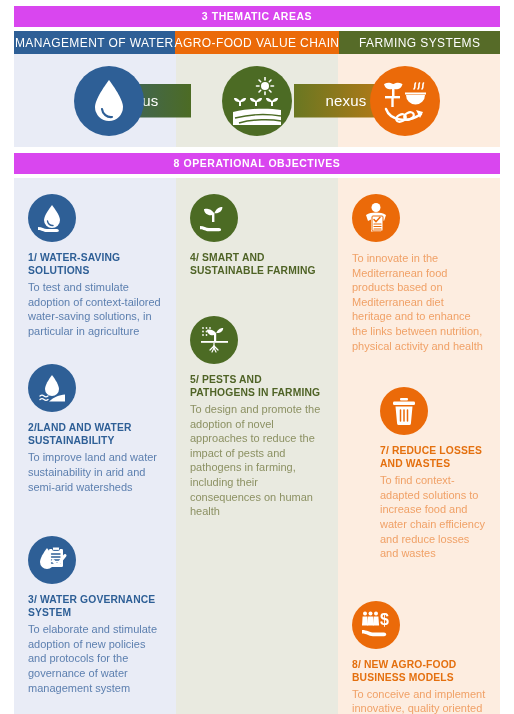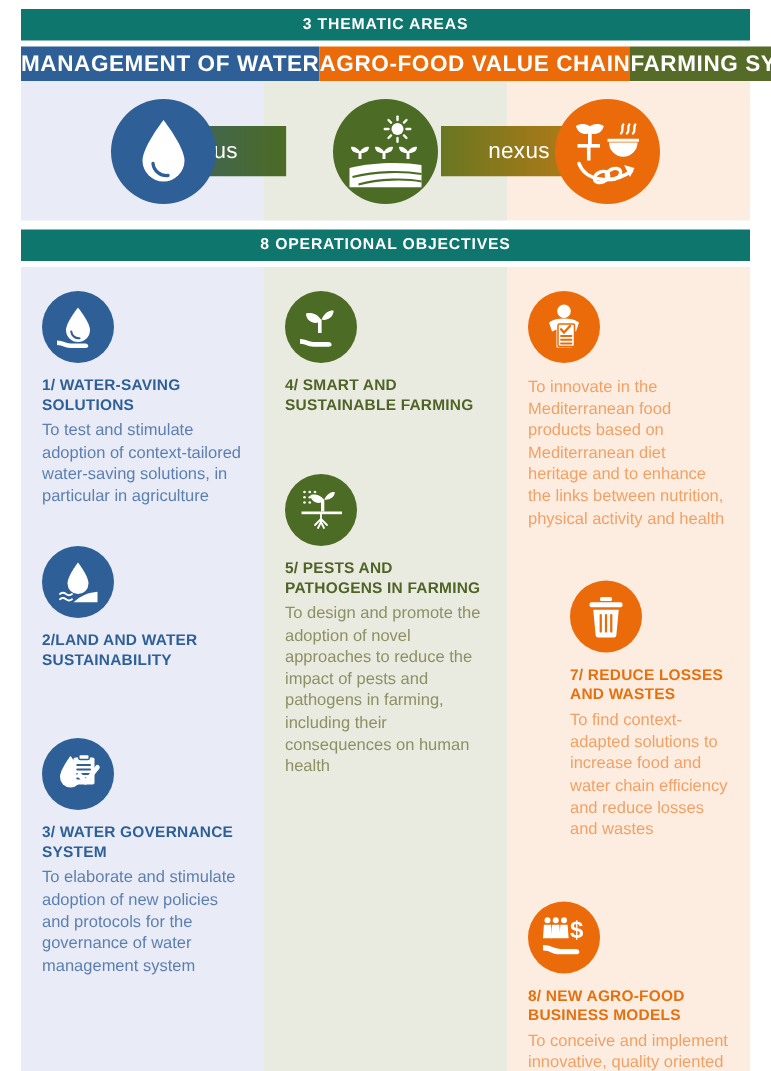--- a/index.html
+++ b/index.html
@@ -7,38 +7,38 @@
     width: 514px; height: 714px;
     background: #ffffff;
     font-family: "Liberation Sans", sans-serif;
     overflow: hidden;
   }
 
   .page { position: relative; width:514px; height:714px; background:#fff; }
 
   
   .section-bar {
-    background: #0f766e;
+    background: #d946ef;
     color: #ffffff;
     font-size: 10.5px;
     font-weight: bold;
     letter-spacing: .55px;
     text-align: center;
     line-height: 21px;
     height: 21px;
   }
 
   
   .thematic-wrap { padding: 6px 14px 0 14px; }
   .thematic-bars { display:flex; height: 23px; }
   .thematic-bar {
     flex: 1 1 0;
     color:#fff;
-    font-size: 15px;
-    font-weight: bold;
+    font-size: 12px;
+    font-weight: normal;
     letter-spacing: .4px;
     display:flex; align-items:center; justify-content:center;
     white-space: nowrap;
     text-align: center;
   }
   .tb-water  { background:#2E5F96; }
   .tb-farm   { background:#566B28; }
   .tb-agro   { background:#EB6A09; }
 
   .thematic-body { position:relative; display:flex; height: 93px; }
@@ -233,20 +233,21 @@
             <svg width="32" height="32" viewBox="0 0 32 32">
               <path d="M16 3 C16 3 9 12 9 17 a7 7 0 0 0 14 0 C23 12 16 3 16 3 Z" fill="#fff"></path>
               <g stroke="#fff" stroke-width="1.3" fill="none" stroke-linecap="round">
                 <path d="M4 24 q2-1.6 4 0 q2 1.6 4 0"></path>
                 <path d="M4 27.5 q2-1.6 4 0 q2 1.6 4 0"></path>
               </g>
               <path d="M13 29.5 C18 25 23 23 29 22.5 L29 29.5 Z" fill="#fff"></path>
             </svg>
           </div>
           <div class="obj-title t-water">2/LAND AND WATER SUSTAINABILITY</div>
+          <div class="obj-desc d-water">To improve land and water sustainability in arid and semi-arid watersheds</div>
         </div>
 
         <div class="obj-card" style="padding-top:38px;">
           <div class="obj-icon ic-water">
             <svg width="32" height="32" viewBox="0 0 32 32">
               <path d="M11 4 C11 4 4 13 4 18 a7 7 0 0 0 14 0 C18 13 11 4 11 4 Z" fill="#fff"></path>
               <rect x="13" y="5" width="14" height="18" rx="1.2" fill="#fff"></rect>
               <rect x="16.5" y="3" width="7" height="3.4" rx="1" fill="#fff" stroke="#2E5F96" stroke-width="1"></rect>
               <g stroke="#2E5F96" stroke-width="1.3" stroke-linecap="round">
                 <line x1="15.5" y1="10" x2="24" y2="10"></line>

